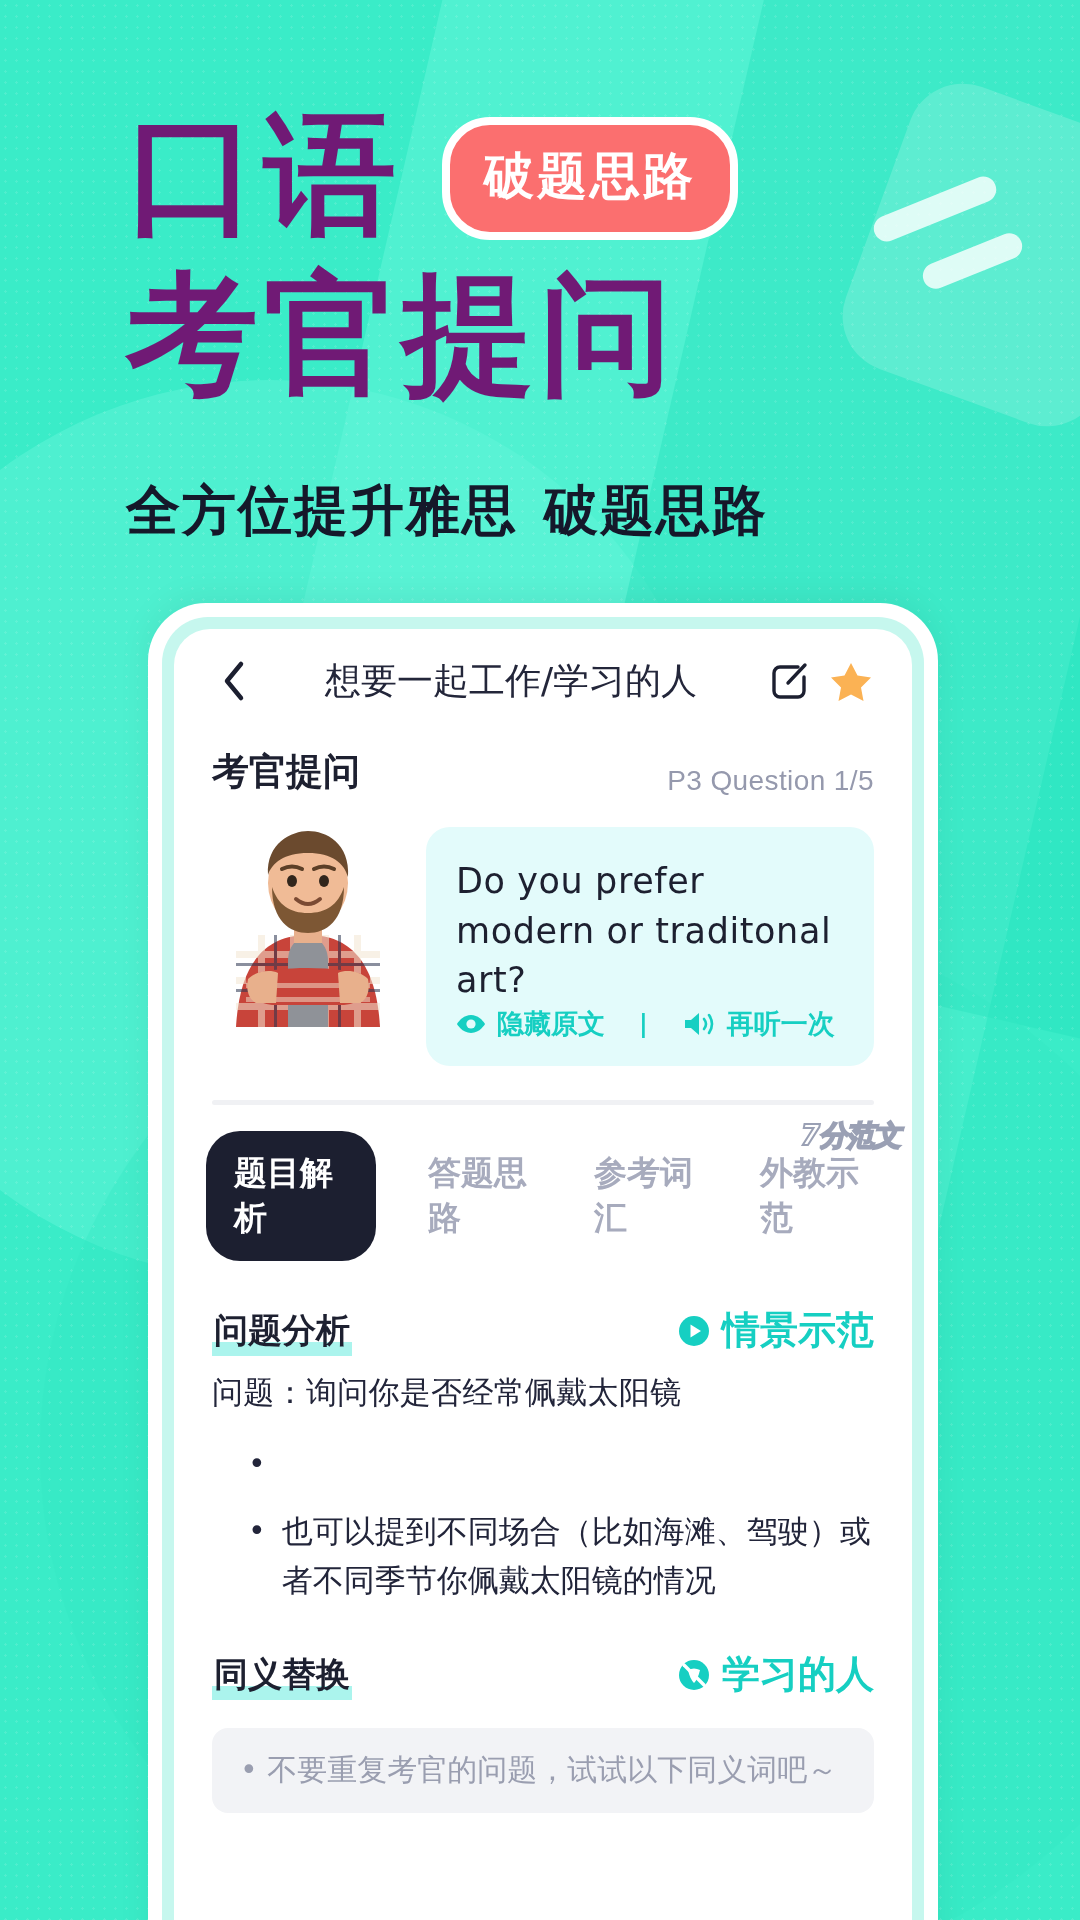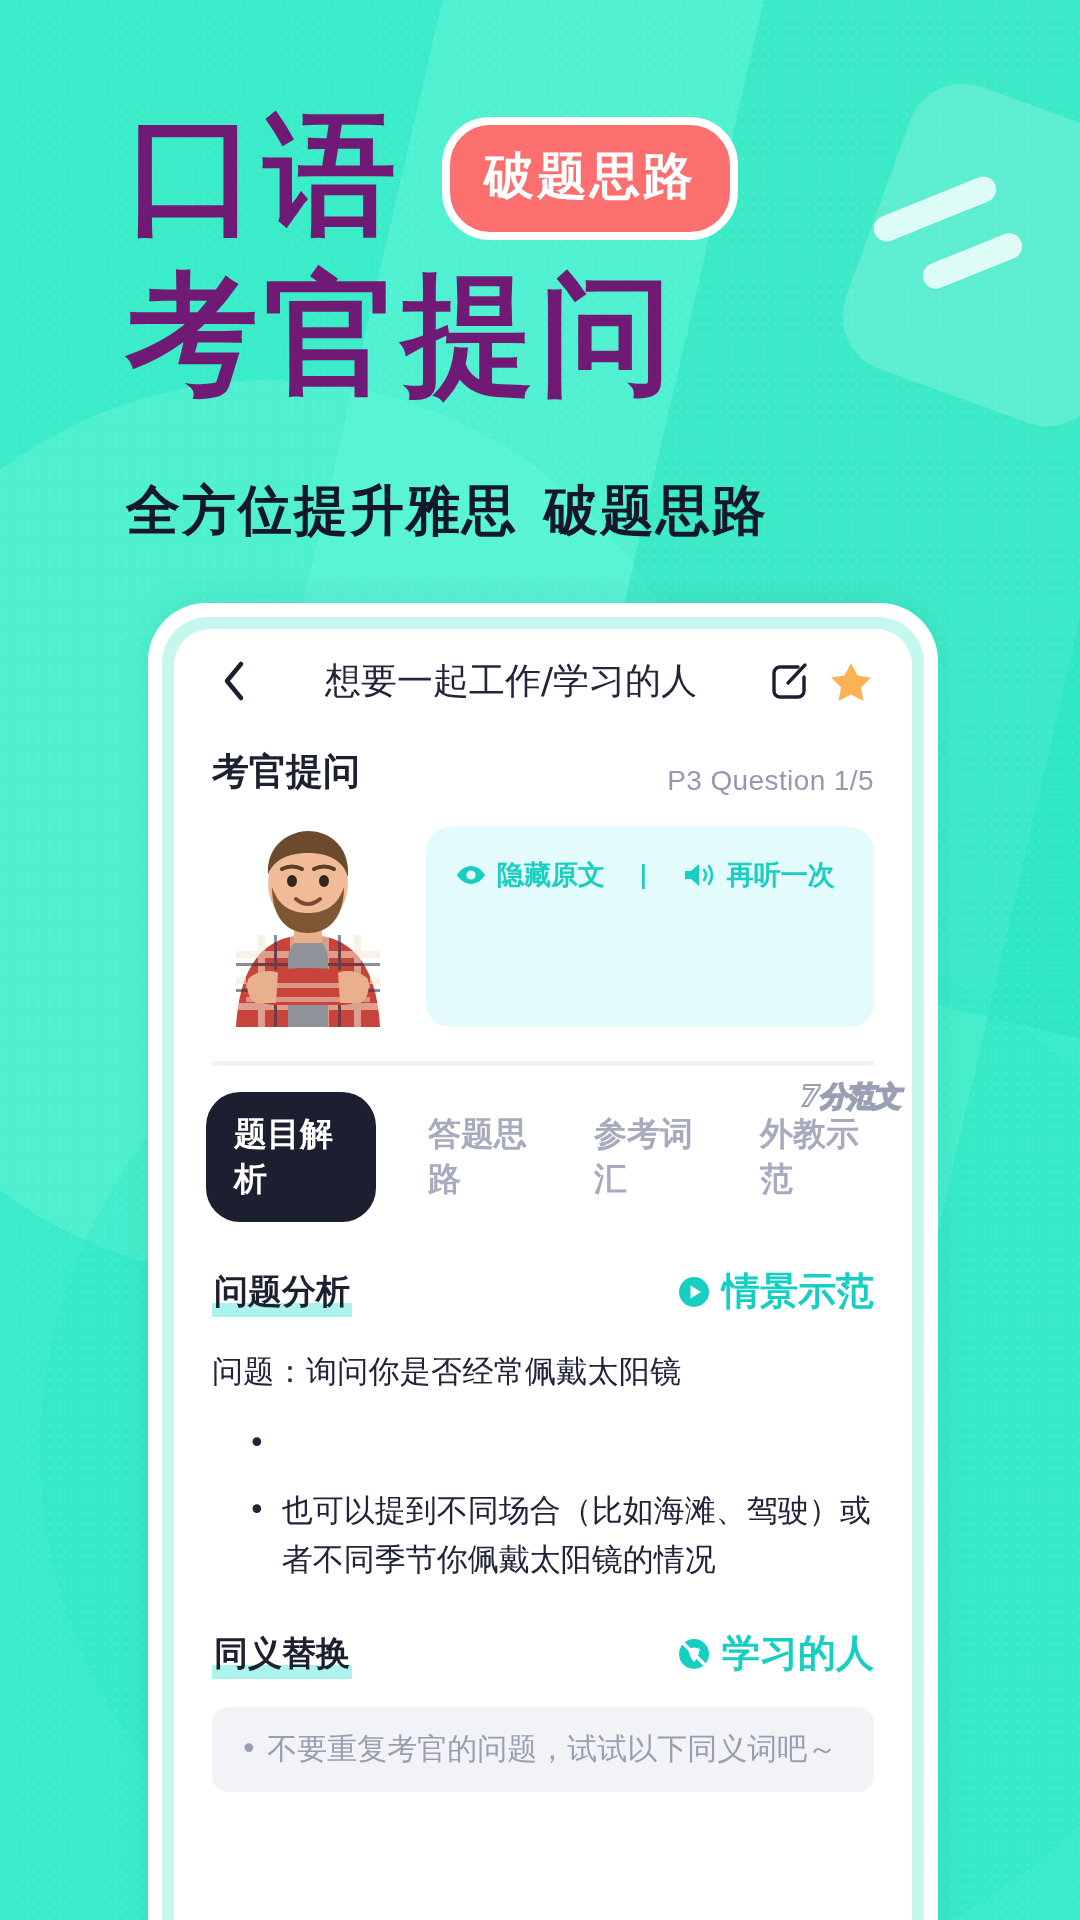--- a/index.html
+++ b/index.html
@@ -190,21 +190,21 @@
     content:""; position:absolute; left:0; right:0; bottom:-2px; height:14px;
     background:#9cf2ea; opacity:.85; z-index:-1;
   }
   .sec-title-wrap { position:relative; z-index:0; }
   .sec-action {
     display:flex; align-items:center; gap:12px;
     color:#16cfc2; font-size:38px; font-weight:bold; cursor:pointer;
     font-family:"DejaVu Sans","Liberation Sans",sans-serif;
   }
   .q-line {
-    margin-top:34px; font-size:31px; color:#22253a; letter-spacing:.3px;
+    margin-top:16px; font-size:31px; color:#22253a; letter-spacing:.3px;
     font-family:"DejaVu Sans","Liberation Sans",sans-serif;
   }
   .bullets { margin-top:26px; }
   .bullet {
     display:flex; gap:16px; font-size:31px; line-height:1.58; color:#22253a;
     margin-bottom:20px; padding-left:36px;
     font-family:"DejaVu Sans","Liberation Sans",sans-serif;
   }
   .bullet .dot { flex:0 0 auto; font-size:30px; line-height:1.58; }
   .tip-box {
@@ -313,20 +313,21 @@
             <ellipse cx="112" cy="54" rx="5" ry="6" fill="#32261c"></ellipse>
 
             <path d="M70 42 Q80 37 90 42" stroke="#5c3f27" stroke-width="4" fill="none" stroke-linecap="round"></path>
             <path d="M102 42 Q112 37 122 42" stroke="#5c3f27" stroke-width="4" fill="none" stroke-linecap="round"></path>
 
             <path d="M84 72 Q96 82 108 72" stroke="#7a4a33" stroke-width="4" fill="none" stroke-linecap="round"></path>
           </svg>
         </div>
 
         <div class="bubble">
+          <div class="bubble-text">Do you prefer modern or traditonal art?</div>
           <div class="bubble-actions">
             <div class="ba-item">
               <svg width="30" height="22" viewBox="0 0 30 22">
                 <path d="M15 2 C24 2 29 11 29 11 C29 11 24 20 15 20 C6 20 1 11 1 11 C1 11 6 2 15 2 Z" fill="#16cfc2"></path>
                 <circle cx="15" cy="11" r="4.6" fill="#e3fbfb"></circle>
               </svg>
               <span>隐藏原文</span>
             </div>
             <span class="ba-sep">|</span>
             <div class="ba-item">

